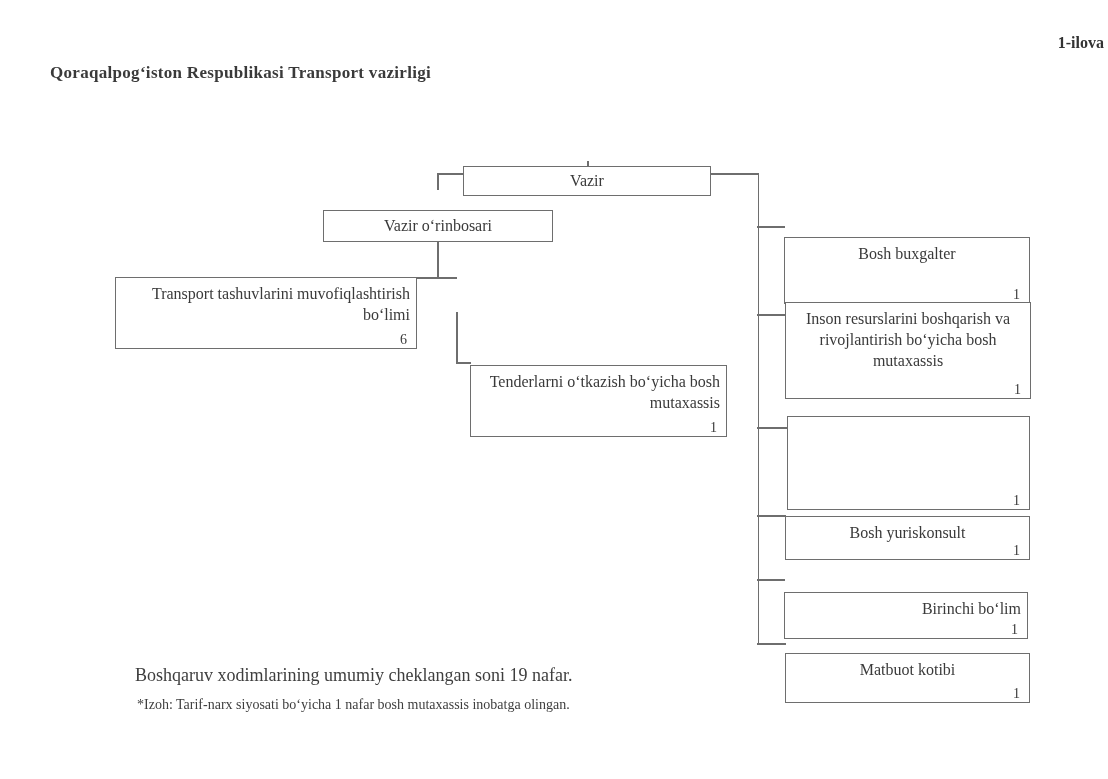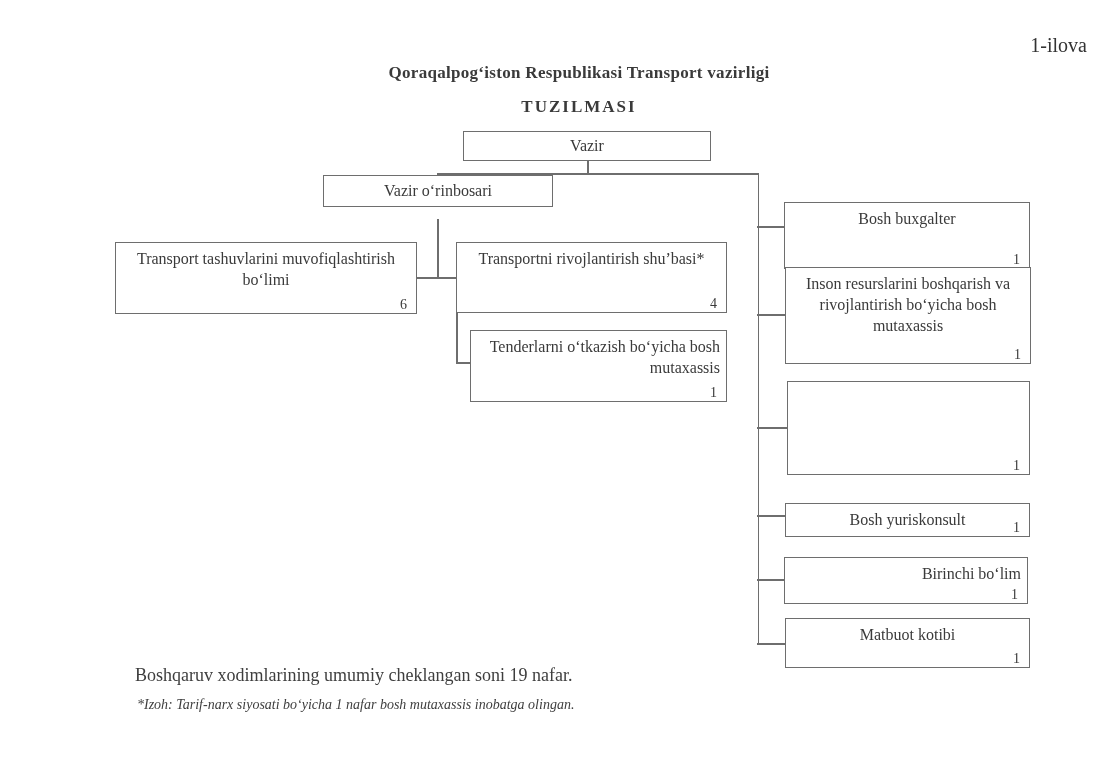--- a/index.html
+++ b/index.html
@@ -8,31 +8,31 @@
     width: 1108px;
     height: 779px;
     background: #ffffff;
     font-family: "Liberation Serif", "DejaVu Serif", serif;
     color: #3a3a3a;
     overflow: hidden;
   }
   .annex {
     position: absolute;
     top: 34px;
-    right: 21px;
-    font-size: 20px;
-    font-weight: normal;
+    right: 4px;
+    font-size: 16px;
+    font-weight: bold;
     color: #333333;
   }
   .title {
     position: absolute;
     top: 63px;
     left: 50px;
     width: 1058px;
-    text-align: center;
+    text-align: left;
     font-size: 17px;
     font-weight: bold;
     letter-spacing: 0.3px;
     color: #3a3a3a;
   }
   .subtitle {
     position: absolute;
     top: 97px;
     left: 50px;
     width: 1058px;
@@ -45,50 +45,50 @@
   .node {
     position: absolute;
     box-sizing: border-box;
     border: 1.5px solid #6e6e6e;
     background: #ffffff;
     text-align: center;
     font-size: 16px;
     line-height: 1.32;
     color: #3a3a3a;
     padding: 5px 6px 2px 6px;
+    margin-top: 35px;
   }
   .node--single {
     display: flex;
     align-items: center;
     justify-content: center;
     padding: 0 6px;
   }
   .node-count {
     position: absolute;
     right: 9px;
     bottom: 1px;
     font-size: 14px;
     line-height: 1.1;
     color: #3a3a3a;
   }
   .hline, .vline { position: absolute; background: #6e6e6e; }
   .hline { height: 1.5px; }
   .vline { width: 1.5px; }
   .note-1 { position: absolute; left: 135px; top: 653px; font-size: 18px; color: #3e3e3e; margin-top: 12px; }
   .note-2 { position: absolute; left: 137px; top: 679px; font-size: 14px; color: #3e3e3e; white-space: pre; }
-  .note-3 { position: absolute; left: 137px; top: 697px; font-size: 14px; font-style: italic; color: #3e3e3e; }
+  .note-3 { position: absolute; left: 137px; top: 697px; font-size: 14px; color: #3e3e3e; }
 </style>
 </head>
 <body>
 
 <div class="page">
 
   <div class="annex">1-ilova</div>
   <div class="title">Qoraqalpog‘iston Respublikasi Transport vazirligi</div>
-  <div class="subtitle">TUZILMASI</div>
 
   <div class="vline" style="left:587px; top:161px; height:13px;"></div>
   <div class="hline" style="left:437px; top:173px; width:322px;"></div>
   <div class="vline" style="left:437px; top:173px; height:17px;"></div>
   <div class="vline" style="left:437px; top:219px; height:60px;"></div>
   <div class="hline" style="left:417px; top:277px; width:21px;"></div>
   <div class="hline" style="left:438px; top:277px; width:19px;"></div>
   <div class="vline" style="left:456px; top:312px; height:51px;"></div>
   <div class="hline" style="left:456px; top:362px; width:15px;"></div>
   <div class="vline" style="left:757.5px; top:173px; height:471px;"></div>
@@ -100,50 +100,46 @@
   <div class="hline" style="left:757px; top:643px; width:29px;"></div>
 
   <div class="node node--single" style="left:463px; top:131px; width:248px; height:30px;">
     <span>Vazir</span>
   </div>
 
   <div class="node node--single" style="left:323px; top:175px; width:230px; height:32px;">
     <span>Vazir o‘rinbosari</span>
   </div>
 
-  <div class="node" style="left:115px; top:242px; width:302px; height:72px;">
+  <div class="node" style="left:115px; top:242px; width:302px; height:72px;text-align:right;">
     <div>Transport tashuvlarini muvofiqlashtirish bo‘limi</div>
     <div class="node-count">6</div>
   </div>
 
-  <div class="node" style="left:456px; top:242px; width:271px; height:71px;">
-    <div>Transportni rivojlantirish shu’basi*</div>
-    <div class="node-count">4</div>
-  </div>
 
   <div class="node" style="left:470px; top:330px; width:257px; height:72px;text-align:right;">
     <div>Tenderlarni o‘tkazish bo‘yicha bosh mutaxassis</div>
     <div class="node-count">1</div>
   </div>
 
   <div class="node" style="left:784px; top:202px; width:246px; height:67px;text-align:center;">
     <div>Bosh buxgalter</div>
     <div class="node-count">1</div>
   </div>
 
   <div class="node" style="left:785px; top:267px; width:246px; height:97px;">
     <div>Inson resurslarini boshqarish va rivojlantirish bo‘yicha bosh mutaxassis</div>
     <div class="node-count">1</div>
   </div>
 
   <div class="node" style="left:787px; top:381px; width:243px; height:94px;">
     <div class="node-count">1</div>
   </div>
 
-  <div class="node" style="left:785px; top:503px; width:245px; height:34px;">
+  <div class="node" style="left:785px; top:481px; width:245px; height:44px;">
     <div>Bosh yuriskonsult</div>
     <div class="node-count">1</div>
   </div>
 
   <div class="node" style="left:784px; top:557px; width:244px; height:47px;text-align:right;">
     <div>Birinchi bo‘lim</div>
     <div class="node-count">1</div>
   </div>
 
   <div class="node" style="left:785px; top:618px; width:245px; height:50px;">

